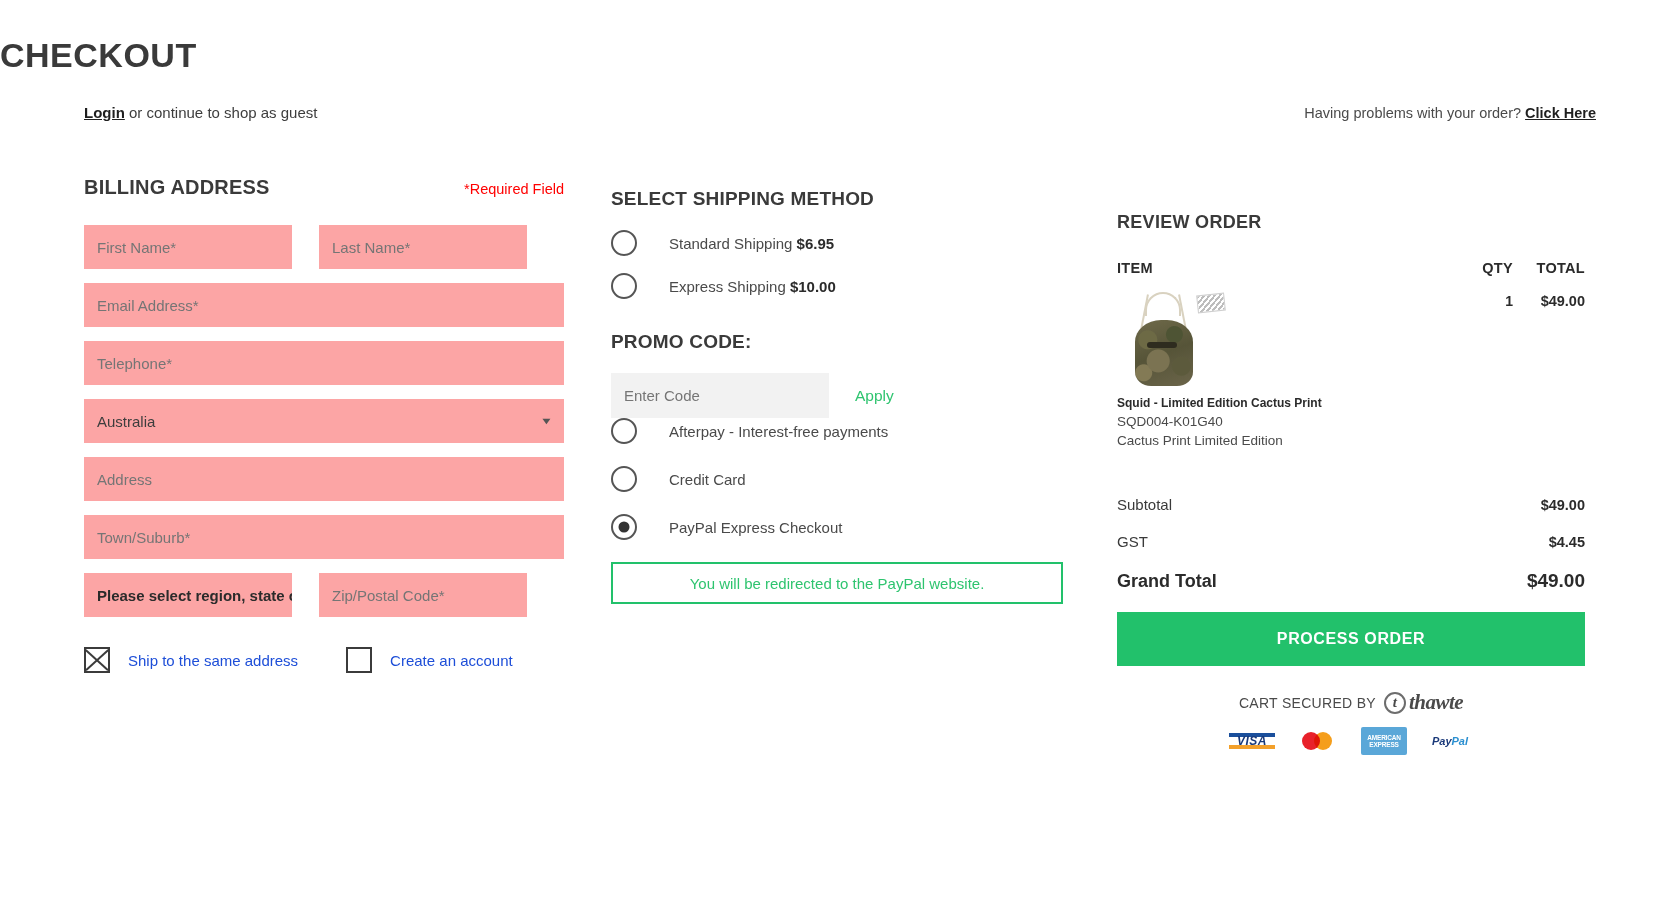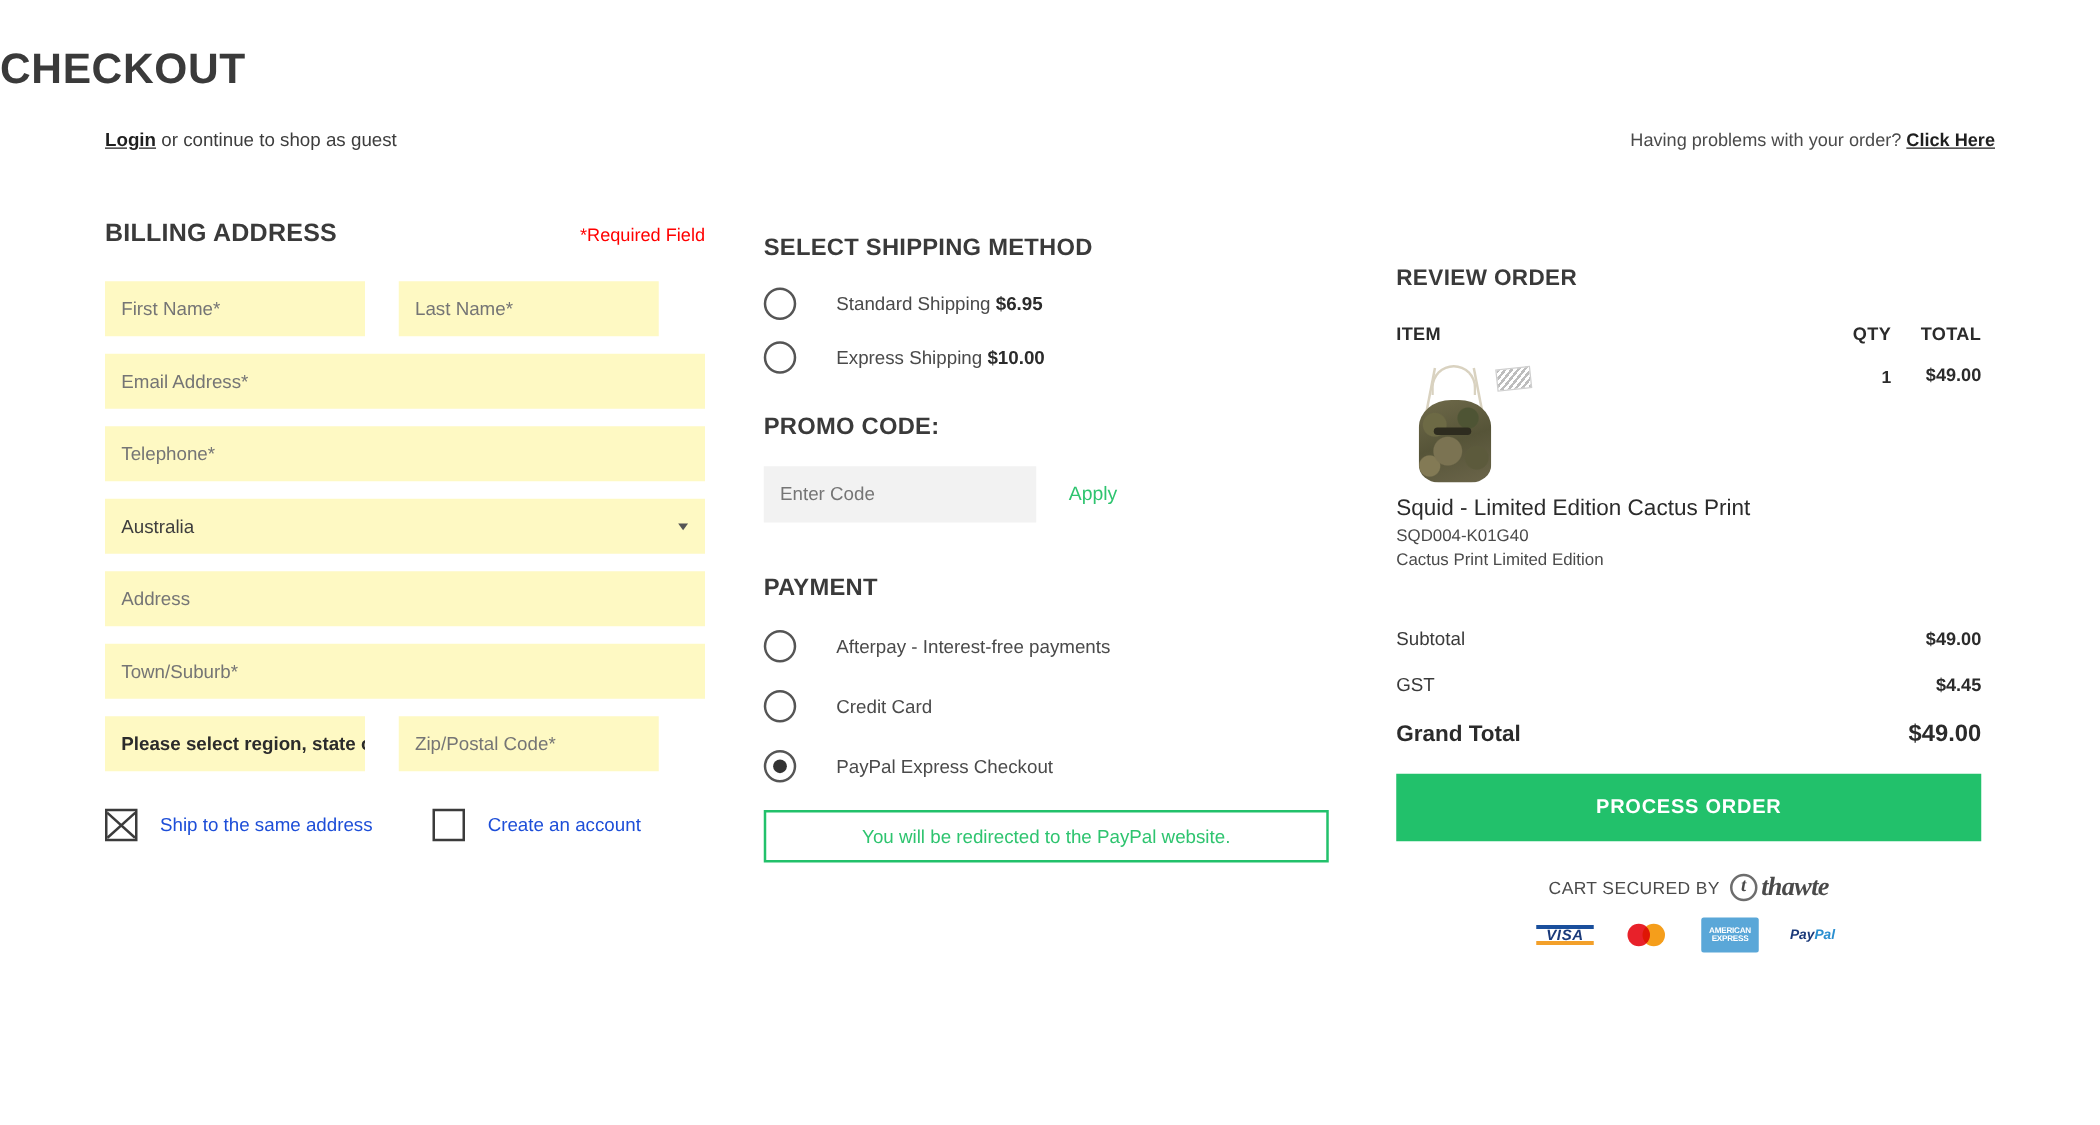--- a/index.html
+++ b/index.html
@@ -69,21 +69,21 @@
     font-size: 20px;
     font-weight: bold;
     color: #3a3a3a;
     letter-spacing: 0.2px;
   }
   .required-note {
     font-size: 14.5px;
     color: #ff0000;
   }
   .field {
-    background: #fef9c3;
+    background: #fca5a5;
     height: 44px;
     display: flex;
     align-items: center;
     padding: 0 13px;
     font-size: 15px;
     color: #636363;
     margin-bottom: 14px;
     border: none;
     width: 100%;
     font-family: "Liberation Sans", sans-serif;
@@ -285,22 +285,22 @@
   }
   .mini-tag {
     position: absolute;
     left: 80px; top: 4px;
     width: 28px; height: 18px;
     background: repeating-linear-gradient(135deg,#bdbdbd 0 2px,#ffffff 2px 4px);
     border: 1px solid #cfcfcf;
     transform: rotate(-6deg);
   }
   .item-name {
-    font-size: 18px;
-    font-weight: normal;
+    font-size: 12px;
+    font-weight: bold;
     color: #2b2b2b;
     margin-top: 4px;
   }
   .item-sku, .item-variant {
     font-size: 13.5px;
     color: #4a4a4a;
     margin-top: 4px;
   }
   .item-qty {
     width: 58px;
@@ -506,21 +506,20 @@
         <b>$10.00</b>
       </div>
     </div>
 
     <div class="mid-head promo">PROMO CODE:</div>
     <div class="promo-row">
       <input class="promo-input" placeholder="Enter Code" style="">
       <div class="apply-link">Apply</div>
     </div>
 
-    <div class="mid-head payment">PAYMENT</div>
 
     <div class="radio-row pay">
       <div class="radio"></div>
       <div class="radio-label">Afterpay - Interest-free payments</div>
     </div>
 
     <div class="radio-row pay">
       <div class="radio"></div>
       <div class="radio-label">Credit Card</div>
     </div>

